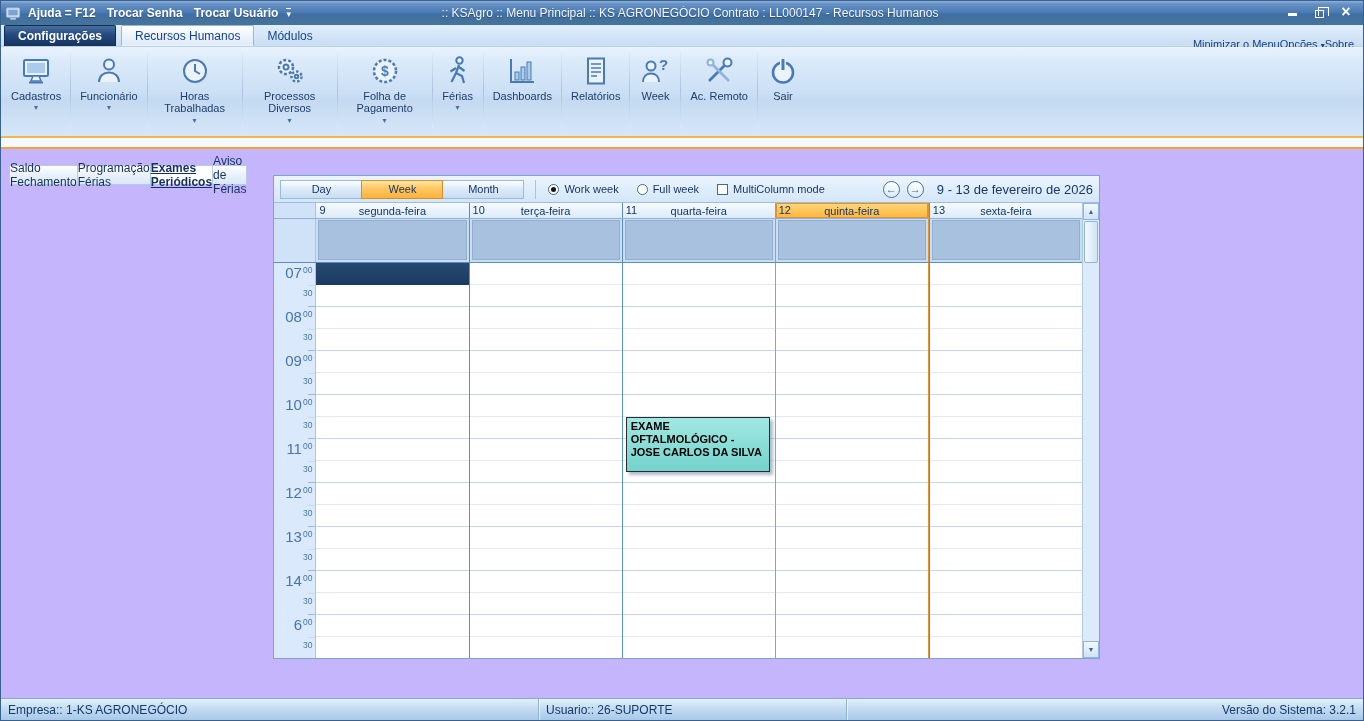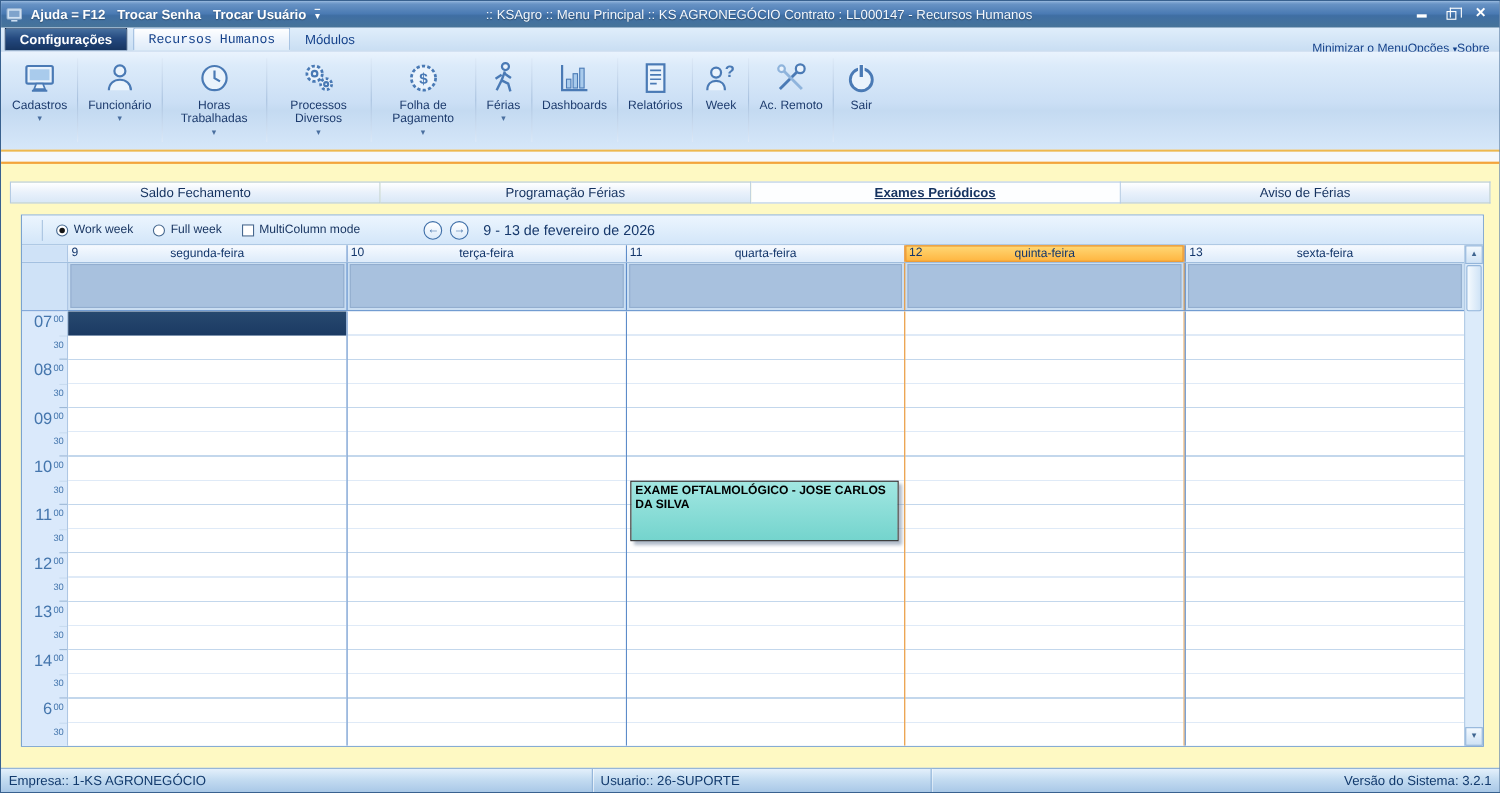--- a/index.html
+++ b/index.html
@@ -20,37 +20,37 @@
   .wb-min i{display:block;width:9px;height:3px;background:#fff;margin-top:8px;}
   .wb-restore i{display:block;width:9px;height:8px;border:1px solid #fff;position:relative;margin-top:5px;}
   .wb-restore i::before{content:'';position:absolute;left:2px;top:-4px;width:9px;height:8px;border:1px solid #fff;border-bottom:none;}
   .wb-close{font-size:16px;font-weight:bold;line-height:14px;}
 
   
   .tabstrip{flex:0 0 22px;height:22px;background:linear-gradient(#e0eefb,#c9def3);display:flex;align-items:flex-end;padding:16px 6px 0 3px;border-bottom:1px solid #bcd1e8;}
   .ribtabs{display:flex;align-items:flex-end;height:100%;}
   .ribtab{height:21px;display:flex;align-items:center;padding:0 13px;font-size:12px;color:#15428b;border-radius:2px 2px 0 0;cursor:default;white-space:nowrap;}
   .ribtab-dark{background:linear-gradient(#47709f,#24497f 45%,#16345f);color:#fff;margin-right:5px;border:1px solid #122c52;border-bottom:none;font-weight:bold;}
-  .ribtab-active{background:linear-gradient(#ffffff,#ecf3fc 55%,#dfecf9);border:1px solid #96b6da;border-bottom-color:#e9f1fb;font-family:Liberation Mono, monospace;}
+  .ribtab-active{background:linear-gradient(#ffffff,#ecf3fc 55%,#dfecf9);border:1px solid #96b6da;border-bottom-color:#e9f1fb;}
   .strip-right{margin-left:auto;display:flex;align-items:center;gap:0;font-size:11px;color:#15428b;height:100%;padding-right:3px;}
   .strip-right span{cursor:default;white-space:nowrap;}
   .mini-caret{font-size:8px;margin-left:3px;}
 
   
   .ribbon{flex:0 0 91px;height:91px;background:linear-gradient(#eaf3fd 0%,#dcebfa 14%,#cbdff5 52%,#c4daf1 60%,#d6e7f9 100%);border-bottom:2px solid #eeb84e;display:flex;align-items:stretch;padding:2px 2px 3px 3px;}
   .rbtn{display:flex;flex-direction:column;align-items:center;padding:4px 7px 1px;font-size:11px;color:#1e3c6e;text-align:center;cursor:default;border-radius:3px;}
   .ricon{height:35px;display:flex;align-items:center;}
   .isvg{width:32px;height:32px;}
   .rlabel{max-width:76px;line-height:1.12;margin-top:2px;}
   .rcaret{font-size:8px;color:#4a6f9f;margin-top:1px;}
   .rsep{width:1px;background:linear-gradient(#dde9f7,#a9c2df 50%,#dde9f7);margin:4px 2px;}
   .ribbon-gap{flex:0 0 9px;background:#f5f8fc;}
 
   
-  .main{flex:1;min-height:0;background:#fef9c3;border-top:2px solid #f3a43c;display:flex;flex-direction:column;padding-top:16px;}
+  .main{flex:1;min-height:0;background:#c4b5fd;border-top:2px solid #f3a43c;display:flex;flex-direction:row;padding-top:16px;}
   .ptabs{display:flex;margin:0 8px;flex:0 0 20px;height:20px;}
   .ptab{flex:1;display:flex;align-items:center;justify-content:center;font-size:12px;color:#15325f;background:linear-gradient(#ffffff,#e9f1fb 50%,#d9e8f7);border:1px solid #b5cbe3;border-left:none;cursor:default;}
   .ptab:first-child{border-left:1px solid #b5cbe3;}
   .ptab-active{background:#fdfeff;font-weight:bold;text-decoration:underline;}
 
   
   .calendar{margin:10px 14px 0 18px;border:1px solid #7ba3cf;display:flex;flex-direction:column;height:484px;background:#fff;}
   .cal-toolbar{flex:0 0 27px;height:27px;background:linear-gradient(#ecf5fe,#d3e6f9);border-bottom:1px solid #9dbede;display:flex;align-items:center;padding:0 6px;font-size:11px;color:#15325f;}
   .vbtns{display:flex;}
   .vbtn{width:82px;height:19px;display:flex;align-items:center;justify-content:center;background:linear-gradient(#ffffff,#ddebfa 45%,#c8ddf2);border:1px solid #9cbade;margin-right:-1px;font-size:11px;cursor:default;}
@@ -324,20 +324,25 @@
         <div class="ptab ptab-active">
           <span>Exames Periódicos</span>
         </div>
         <div class="ptab">
           <span>Aviso de Férias</span>
         </div>
       </div>
 
     <div class="calendar">
       <div class="cal-toolbar">
+        <div class="vbtns">
+            <div class="vbtn">Day</div>
+            <div class="vbtn vbtn-active">Week</div>
+            <div class="vbtn">Month</div>
+          </div>
         <div class="tb-sep"></div>
         <div class="wopts">
             <label class="wopt">
               <span class="radio checked"></span>
               <span class="wopt-label">Work week</span>
             </label>
             <label class="wopt">
               <span class="radio"></span>
               <span class="wopt-label">Full week</span>
             </label>

